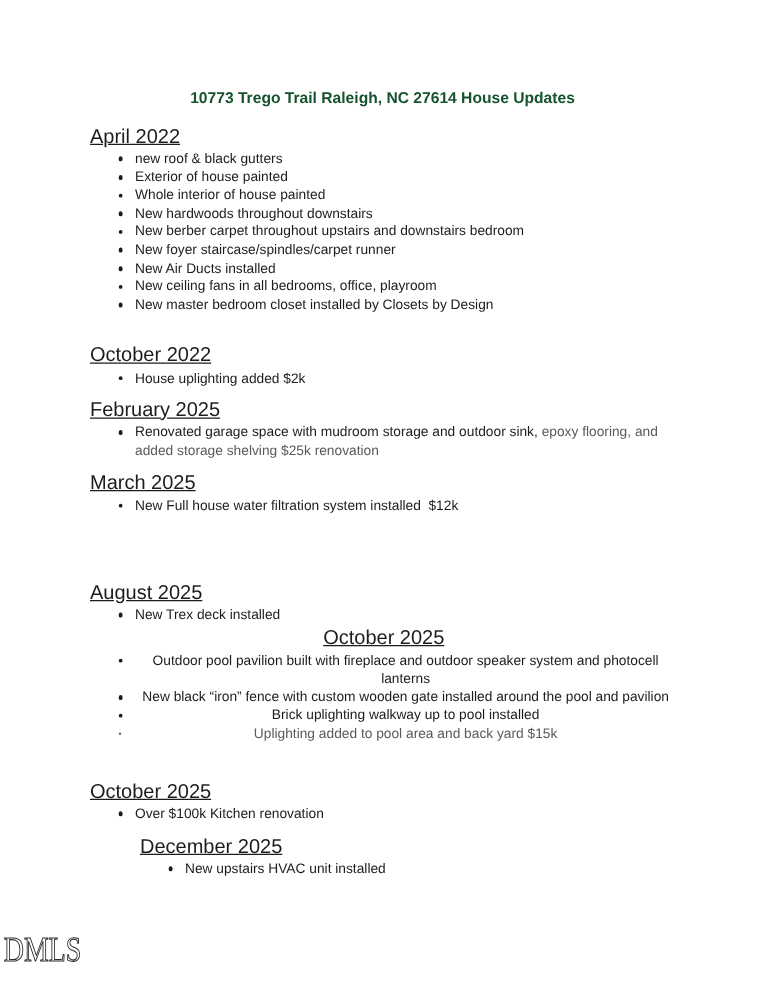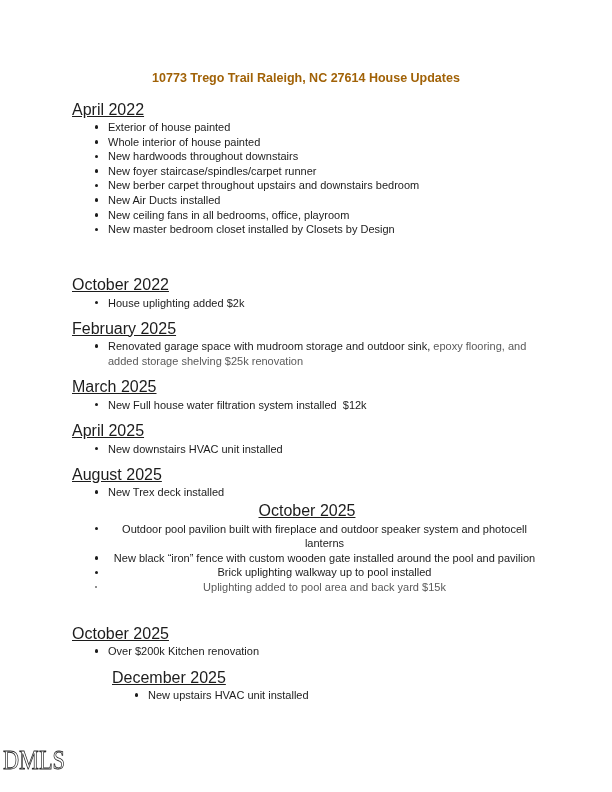--- a/index.html
+++ b/index.html
@@ -15,21 +15,21 @@
   }
   .doc-title {
     position: absolute;
     top: 71px;
     left: 0;
     width: 612px;
     text-align: center;
     font-size: 12.5px;
     font-weight: bold;
     line-height: 15px;
-    color: #a16207;
+    color: #14532d;
   }
   .sec {
     position: absolute;
     left: 72px;
     width: 470px;
   }
   .sec h2 {
     margin: 0 0 3px 0;
     font-size: 16px;
     font-weight: normal;
@@ -87,25 +87,26 @@
 </head>
 <body>
 
 <div class="page">
 
   <div class="doc-title">10773 Trego Trail Raleigh, NC 27614 House Updates</div>
 
   <section class="sec s0">
     <h2>April 2022</h2>
     <ul>
+      <li><span>new roof &amp; black gutters</span></li>
       <li><span>Exterior of house painted</span></li>
       <li><span>Whole interior of house painted</span></li>
       <li><span>New hardwoods throughout downstairs</span></li>
+      <li><span>New berber carpet throughout upstairs and downstairs bedroom</span></li>
       <li><span>New foyer staircase/spindles/carpet runner</span></li>
-      <li><span>New berber carpet throughout upstairs and downstairs bedroom</span></li>
       <li><span>New Air Ducts installed</span></li>
       <li><span>New ceiling fans in all bedrooms, office, playroom</span></li>
       <li><span>New master bedroom closet installed by Closets by Design</span></li>
     </ul>
   </section>
 
   <section class="sec s1">
     <h2>October 2022</h2>
     <ul>
       <li><span>House uplighting added $2k</span></li>
@@ -119,26 +120,20 @@
     </ul>
   </section>
 
   <section class="sec s3">
     <h2>March 2025</h2>
     <ul>
       <li><span>New Full house water filtration system installed &nbsp;$12k</span></li>
     </ul>
   </section>
 
-  <section class="sec s4">
-    <h2>April 2025</h2>
-    <ul>
-      <li><span>New downstairs HVAC unit installed</span></li>
-    </ul>
-  </section>
 
   <section class="sec s5">
     <h2>August 2025</h2>
     <ul>
       <li><span>New Trex deck installed</span></li>
     </ul>
   </section>
 
   <section class="sec s6">
     <h2>October 2025</h2>
@@ -146,21 +141,21 @@
       <li><span>Outdoor pool pavilion built with fireplace and outdoor speaker system and photocell lanterns</span></li>
       <li><span>New black “iron” fence with custom wooden gate installed around the pool and pavilion</span></li>
       <li><span>Brick uplighting walkway up to pool installed</span></li>
       <li class="muted-item"><span>Uplighting added to pool area and back yard $15k</span></li>
     </ul>
   </section>
 
   <section class="sec s7">
     <h2>October 2025</h2>
     <ul>
-      <li><span>Over $200k Kitchen renovation</span></li>
+      <li><span>Over $100k Kitchen renovation</span></li>
     </ul>
   </section>
 
   <section class="sec s8">
     <h2>December 2025</h2>
     <ul>
       <li><span>New upstairs HVAC unit installed</span></li>
     </ul>
   </section>
 

